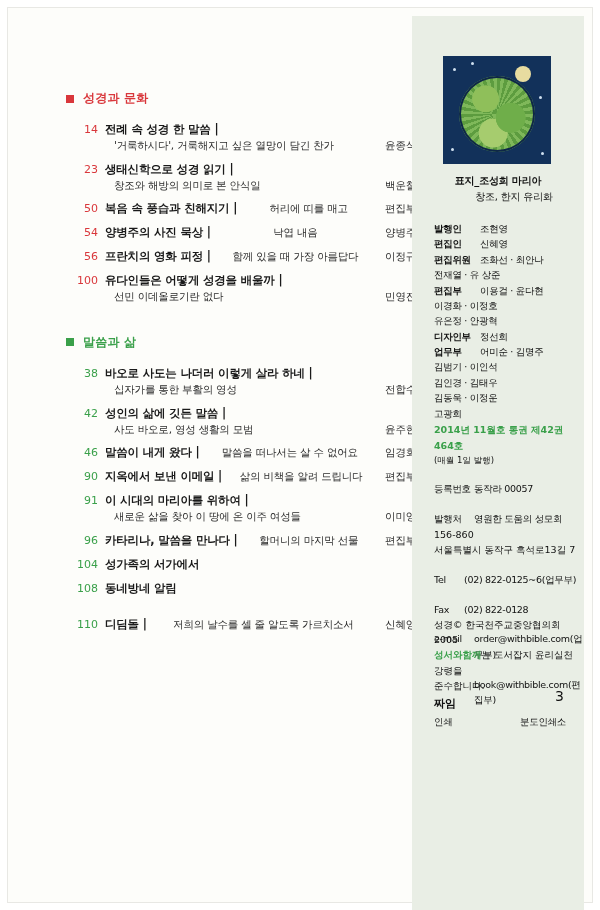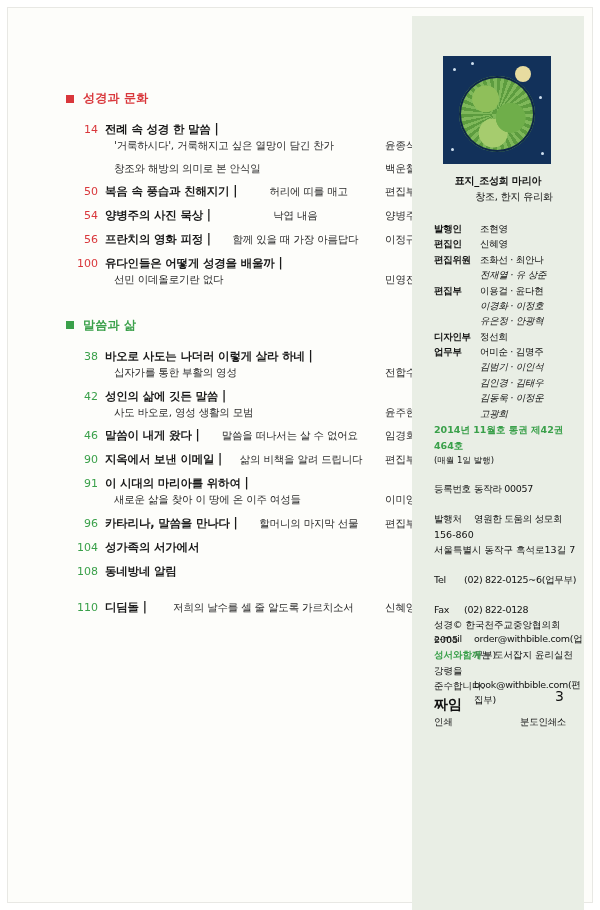--- a/index.html
+++ b/index.html
@@ -146,21 +146,21 @@
     color:#111;
     line-height:1.62;
   }
   .staff-row{display:flex;}
   .staff-lbl{
     flex:0 0 46px;
     font-weight:bold;
     letter-spacing:-.3px;
   }
   .staff-val{flex:1 1 auto;letter-spacing:-.3px;}
-  .staff-val.cont{margin-left:46px;font-style:italic;}
+  .staff-val.cont{}
 
   .issue{
     position:absolute;
     left:22px;top:406px;
     width:146px;
     font-size:9.5px;
     color:#111;
     line-height:1.65;
   }
   .issue .green{color:#3aa04a;font-weight:bold;}
@@ -176,21 +176,21 @@
     width:146px;
     font-size:9.5px;
     color:#111;
     line-height:1.6;
   }
   .copy .hl{color:#3aa04a;font-weight:bold;}
 
   .foot{
     position:absolute;
     left:22px;top:680px;
-    font-size:14px;
+    font-size:11px;
     font-weight:bold;
     color:#111;
   }
   .pageno{
     position:absolute;
     right:20px;top:672px;
     font-size:14px;
     color:#111;
   }
 </style>
@@ -212,20 +212,24 @@
           <span class="ttl">전례 속 성경 한 말씀 |</span>
         </div>
       <div class="sub-row">
           <span class="sub-pad"></span>
           <span class="sub">'거룩하시다', 거룩해지고 싶은 열망이 담긴 찬가</span>
           <span class="author">윤종식</span>
         </div>
     </div>
 
     <div class="entry">
+      <div class="row">
+          <span class="pg red">23</span>
+          <span class="ttl">생태신학으로 성경 읽기 |</span>
+        </div>
       <div class="sub-row">
           <span class="sub-pad"></span>
           <span class="sub">창조와 해방의 의미로 본 안식일</span>
           <span class="author">백운철</span>
         </div>
     </div>
 
     <div class="entry single">
       <div class="row">
           <span class="pg red">50</span>

